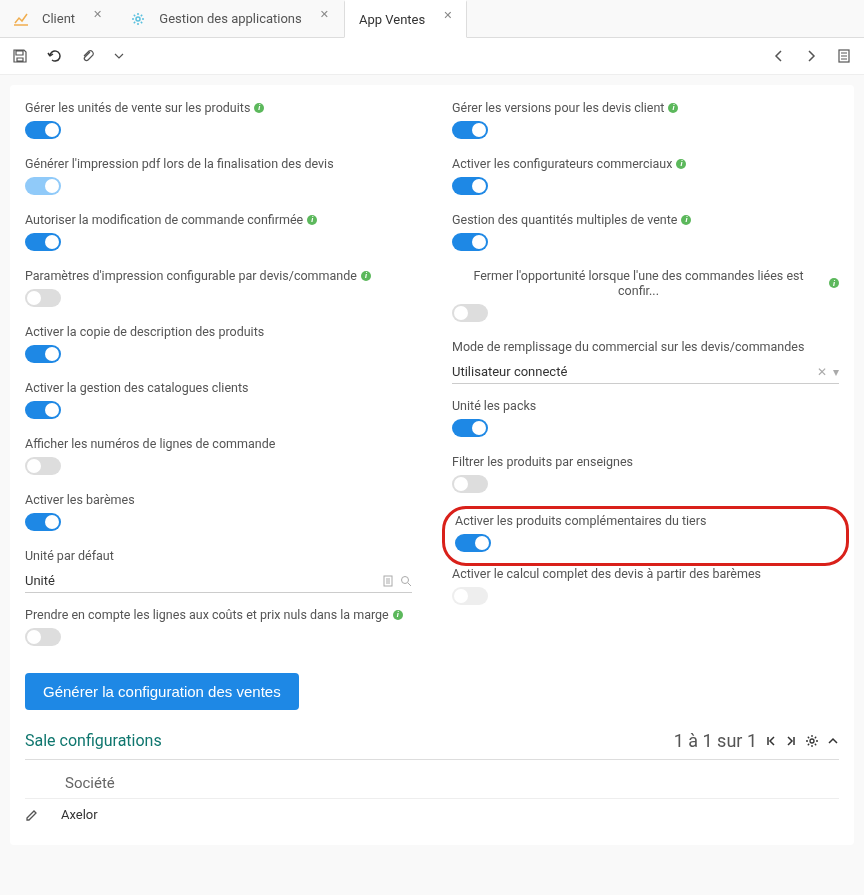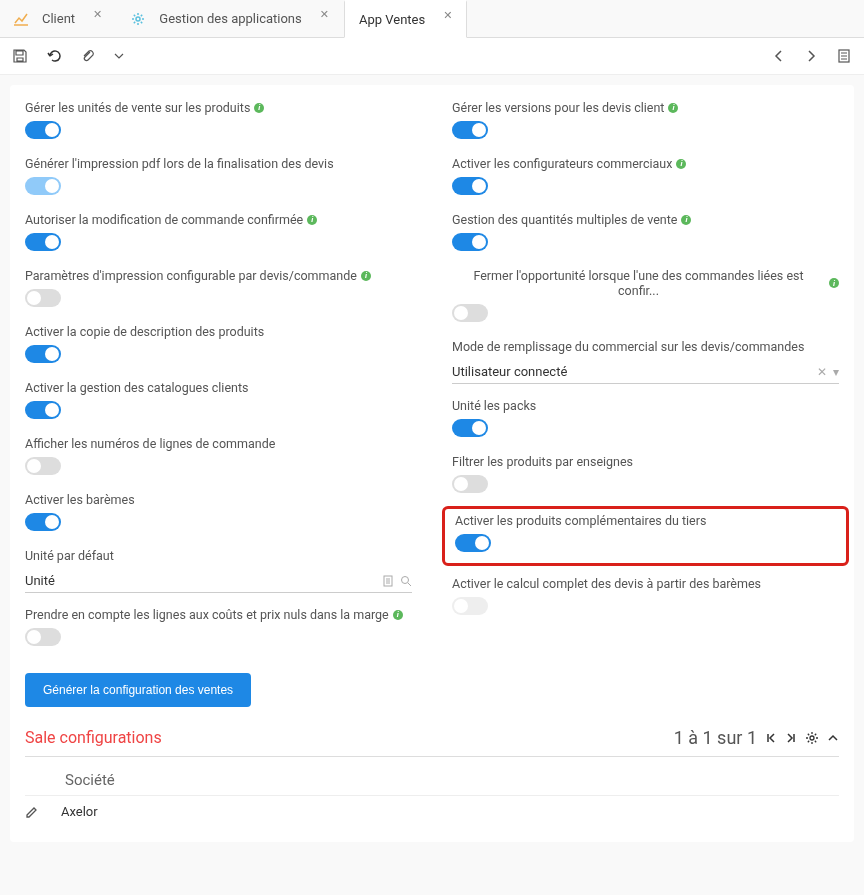--- a/index.html
+++ b/index.html
@@ -149,51 +149,51 @@
     .select-icons {
       display: flex;
       gap: 6px;
       color: #aaa;
       font-size: 12px;
     }
     
     
     .highlight-oval {
       border: 3px solid #d9201a;
-      border-radius: 6px;
+      border-radius: 24px;
       padding: 4px 10px;
-      margin: -4px -10px 10px -10px;
+      margin: -4px -10px 0 -10px;
     }
     
     
     .btn-primary {
       background: #1e88e5;
       color: #fff;
       border: none;
       padding: 10px 18px;
       border-radius: 4px;
       cursor: pointer;
-      font-size: 12px;
+      font-size: 15px;
       margin-top: 10px;
     }
     
     
     .sale-config {
       margin-top: 20px;
     }
     .sale-header {
       display: flex;
       justify-content: space-between;
       align-items: center;
       border-bottom: 1px solid #ddd;
       padding-bottom: 8px;
     }
     .sale-title {
       font-size: 16px;
-      color: #ef4444;
+      color: #0f766e;
     }
     .sale-nav {
       display: flex;
       gap: 8px;
       align-items: center;
       color: #555;
       font-size: 18px;
     }
     .sale-table {
       margin-top: 8px;

